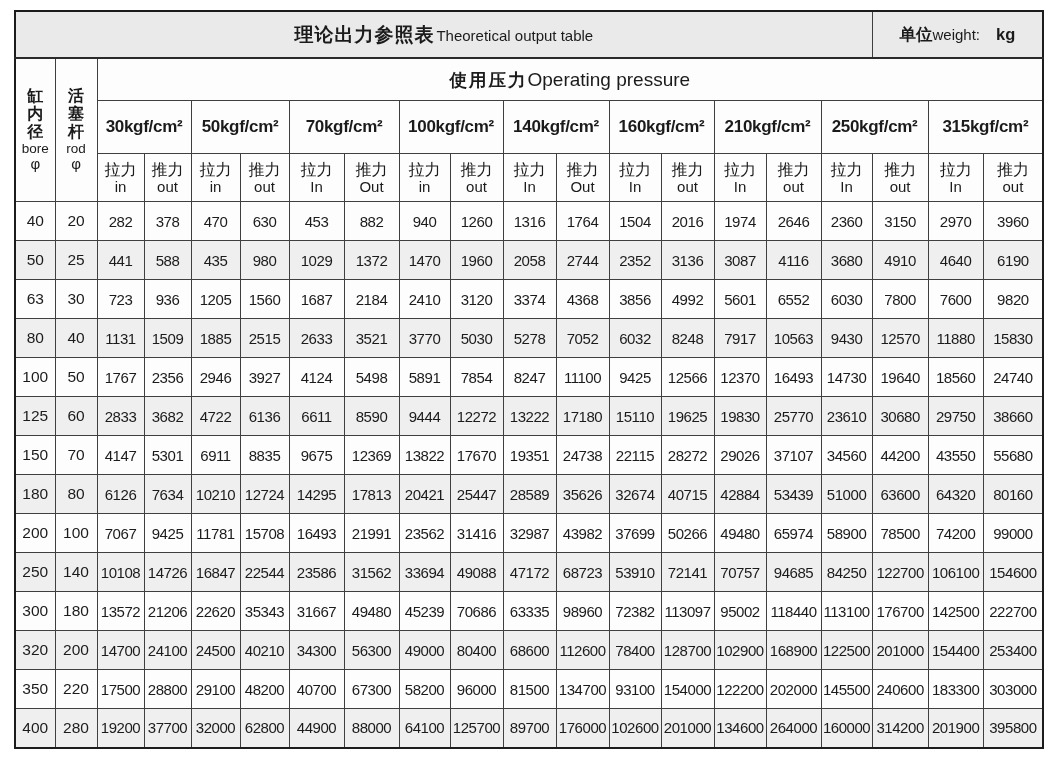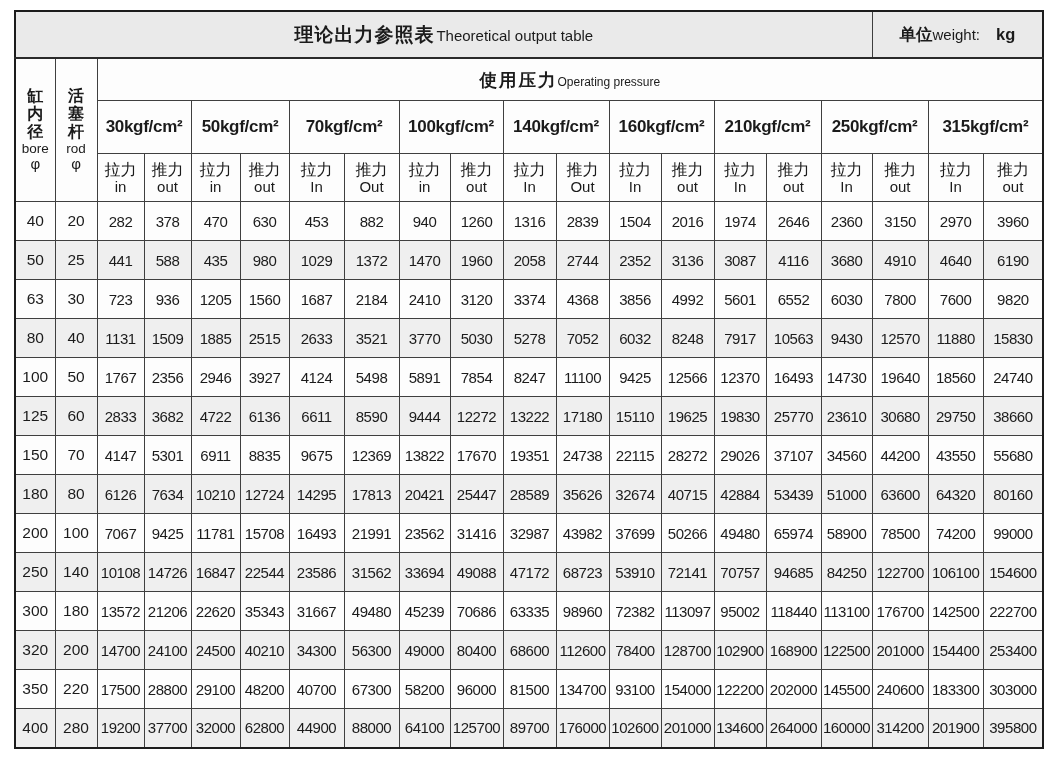--- a/index.html
+++ b/index.html
@@ -19,21 +19,21 @@
   
   tr.title-row th{height:45px;background:#eaeaea;border-bottom:2px solid #2a2a2a;}
   .t-cn{font-size:19px;font-weight:bold;letter-spacing:1px;}
   .t-en{font-size:15px;margin-left:2px;}
   .u-cn{font-size:16.5px;font-weight:bold;}
   .u-en{font-size:15px;}
   .u-kg{font-size:16.5px;font-weight:bold;margin-left:16px;}
   
   tr.oppress-row th{height:41px;background:#fdfdfd;}
   .p-cn{font-size:17.5px;font-weight:bold;letter-spacing:2px;}
-  .p-en{font-size:12px;}
+  .p-en{font-size:19px;}
   tr.plabel-row th{height:52px;background:#fdfdfd;font-size:17px;font-weight:bold;letter-spacing:-0.3px;}
   tr.subhead-row th{height:47px;background:#fdfdfd;}
   .sub-cn{display:block;font-size:16px;line-height:1.15;}
   .sub-en{display:block;font-size:15px;line-height:1.0;}
   
   th.corner{background:#fdfdfd;}
   .vtxt{display:block;width:1.1em;margin:0 auto;word-break:break-all;
         font-size:16px;font-weight:bold;line-height:1.12;}
   .entxt{display:block;font-size:13.5px;line-height:1.15;}
   .symtxt{display:block;font-size:15px;line-height:1.1;}
@@ -187,21 +187,21 @@
           <th class="rowhead">20</th>
           <td>282</td>
           <td>378</td>
           <td>470</td>
           <td>630</td>
           <td>453</td>
           <td>882</td>
           <td>940</td>
           <td>1260</td>
           <td>1316</td>
-          <td>2839</td>
+          <td>1764</td>
           <td>1504</td>
           <td>2016</td>
           <td>1974</td>
           <td>2646</td>
           <td>2360</td>
           <td>3150</td>
           <td>2970</td>
           <td>3960</td>
         </tr>
         <tr>

